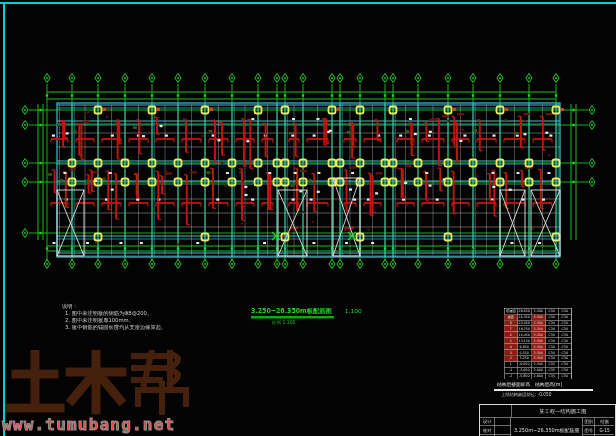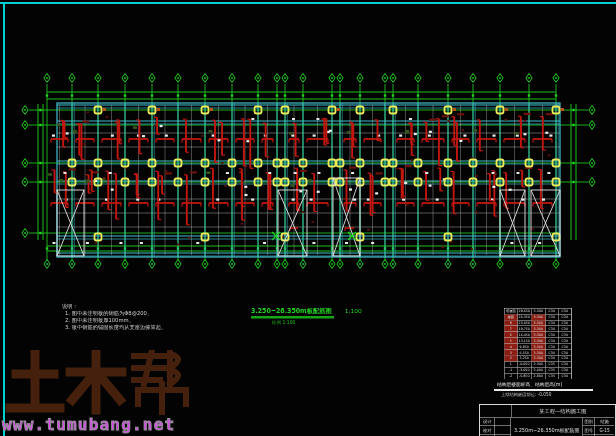--- a/index.html
+++ b/index.html
@@ -52,21 +52,21 @@
   .tb-name{width:144px;display:flex;align-items:center;justify-content:center;font-size:10px;
       border-right:1px solid #d9d9d9;white-space:nowrap;}
   .tb-rl{width:24px;}
   .tb-rv{width:38px;}
   .tb-rv div{border-right:none;}
 
   
   .wm-brand{left:2px;top:350px;width:200px;height:70px;}
   .wm-hidden{position:absolute;left:0;top:0;font-size:58px;opacity:0;}
   .wm-url{left:2px;top:415px;font-family:"DejaVu Sans Mono",monospace;font-weight:bold;
-          font-size:16px;letter-spacing:1.2px;color:#d946ef;-webkit-text-stroke:0.9px #969696;}
+          font-size:16px;letter-spacing:1.2px;color:#ef4444;-webkit-text-stroke:0.9px #969696;}
 </style>
 </head>
 <body>
 
 <div class="screen">
   <svg id="plan-svg" class="abs" style="left:0;top:0" width="616" height="436">
       <line x1="47" y1="84" x2="47" y2="260" stroke="#1fd41f" stroke-width="0.9" opacity="0.9"></line>
       <line x1="72" y1="84" x2="72" y2="260" stroke="#1fd41f" stroke-width="0.9" opacity="0.9"></line>
       <line x1="98" y1="84" x2="98" y2="260" stroke="#1fd41f" stroke-width="0.9" opacity="0.9"></line>
       <line x1="125" y1="84" x2="125" y2="260" stroke="#1fd41f" stroke-width="0.9" opacity="0.9"></line>

